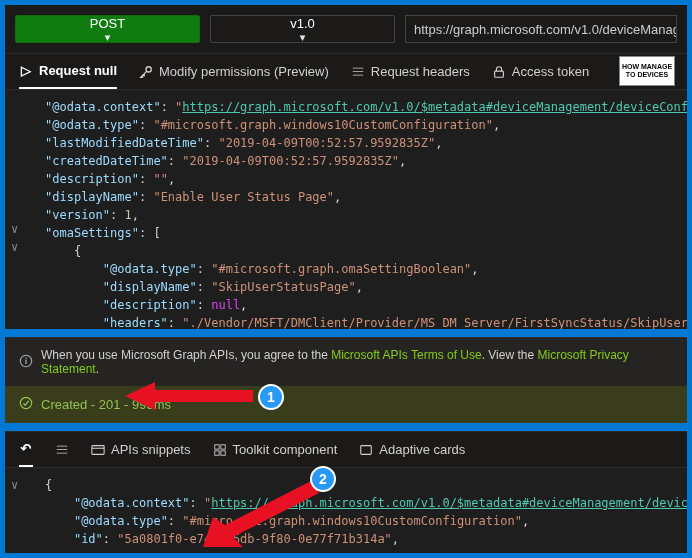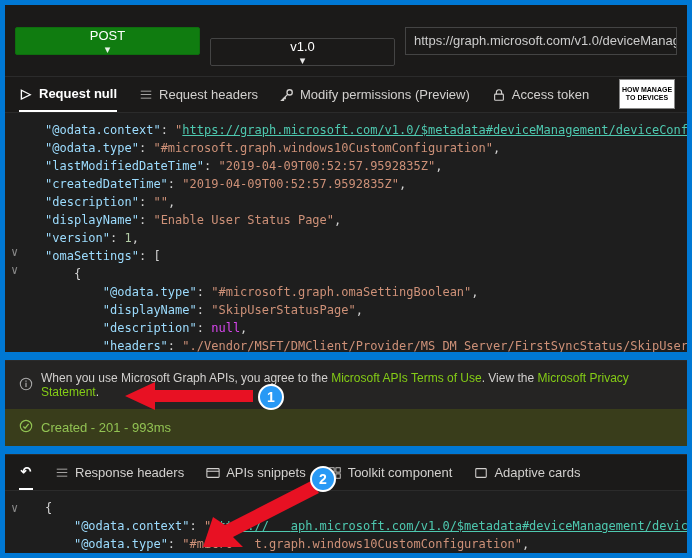--- a/index.html
+++ b/index.html
@@ -22,21 +22,21 @@
   display: flex; gap: 10px; padding: 10px 10px 10px 10px;
   align-items: center;
 }
 .select {
   height: 28px; display: flex; align-items: center; justify-content: space-between;
   padding: 0 8px; border-radius: 2px;
   font-size: 13px;
   flex-direction: column;
 }
 .select.method { background: #107c10; color: #fff; width: 185px; border: 1px solid #0e6e0e;}
-.select.version { background: #1b1a19; color: #fff; width: 185px; border: 1px solid #444; margin-top: 23px;}
+.select.version { background: #1b1a19; color: #fff; width: 185px; border: 1px solid #444;}
 .urlbox {
   flex: 1; height: 28px; background: #1b1a19; border: 1px solid #444;
   color: #ccc; display: flex; align-items: center; padding: 0 8px;
   overflow: hidden; white-space: nowrap;
 }
 .chevron { font-size: 11px; opacity: .9; }
 
 .tabs {
   display: flex; gap: 22px; padding: 0 14px; align-items: center;
   height: 36px; border-top: 1px solid #2b2b2b;
@@ -113,33 +113,33 @@
   </div>
 
   <div class="tabs" style="position:relative">
     <div class="tab selected">
       <span class="ticon">▷</span>
       <span>Request null</span>
     </div>
     <div class="tab">
       <span class="ticon">
         <svg class="icon" viewBox="0 0 16 16">
-            <path d="M2 3h12v1H2zM2 7h12v1H2zM2 11h12v1H2z"></path>
-          </svg>
-      </span>
-      <span>Request headers</span>
-    </div>
-    <div class="tab">
-      <span class="ticon">
-        <svg class="icon" viewBox="0 0 16 16">
             <circle cx="11" cy="5" r="3" fill="none" stroke="currentColor" stroke-width="1.5"></circle>
             <path d="M9 7L2 14l2 0 0-2 2 0 0-2" stroke="currentColor" fill="none" stroke-width="1.5"></path>
           </svg>
       </span>
       <span>Modify permissions (Preview)</span>
+    </div>
+    <div class="tab">
+      <span class="ticon">
+        <svg class="icon" viewBox="0 0 16 16">
+            <path d="M2 3h12v1H2zM2 7h12v1H2zM2 11h12v1H2z"></path>
+          </svg>
+      </span>
+      <span>Request headers</span>
     </div>
     <div class="tab">
       <span class="ticon">
         <svg class="icon" viewBox="0 0 16 16">
             <rect x="3" y="7" width="10" height="7" rx="1" fill="none" stroke="currentColor" stroke-width="1.3"></rect>
             <path d="M5 7V5a3 3 0 016 0v2" fill="none" stroke="currentColor" stroke-width="1.3"></path>
           </svg>
       </span>
       <span>Access token</span>
     </div>
@@ -198,21 +198,20 @@
   <div class="tabs">
     <div class="tab selected">
       <span class="ticon">↶</span>
     </div>
     <div class="tab">
       <span class="ticon">
         <svg class="icon" viewBox="0 0 16 16">
             <path d="M2 3h12v1H2zM2 7h12v1H2zM2 11h12v1H2z"></path>
           </svg>
       </span>
-      <span>Response headers</span>
     </div>
     <div class="tab">
       <span class="ticon">
         <svg class="icon" viewBox="0 0 16 16">
             <rect x="1" y="3" width="14" height="10" rx="1" fill="none" stroke="currentColor" stroke-width="1.2"></rect>
             <path d="M1 6h14" stroke="currentColor" stroke-width="1.2"></path>
           </svg>
       </span>
       <span>APIs snippets</span>
     </div>

